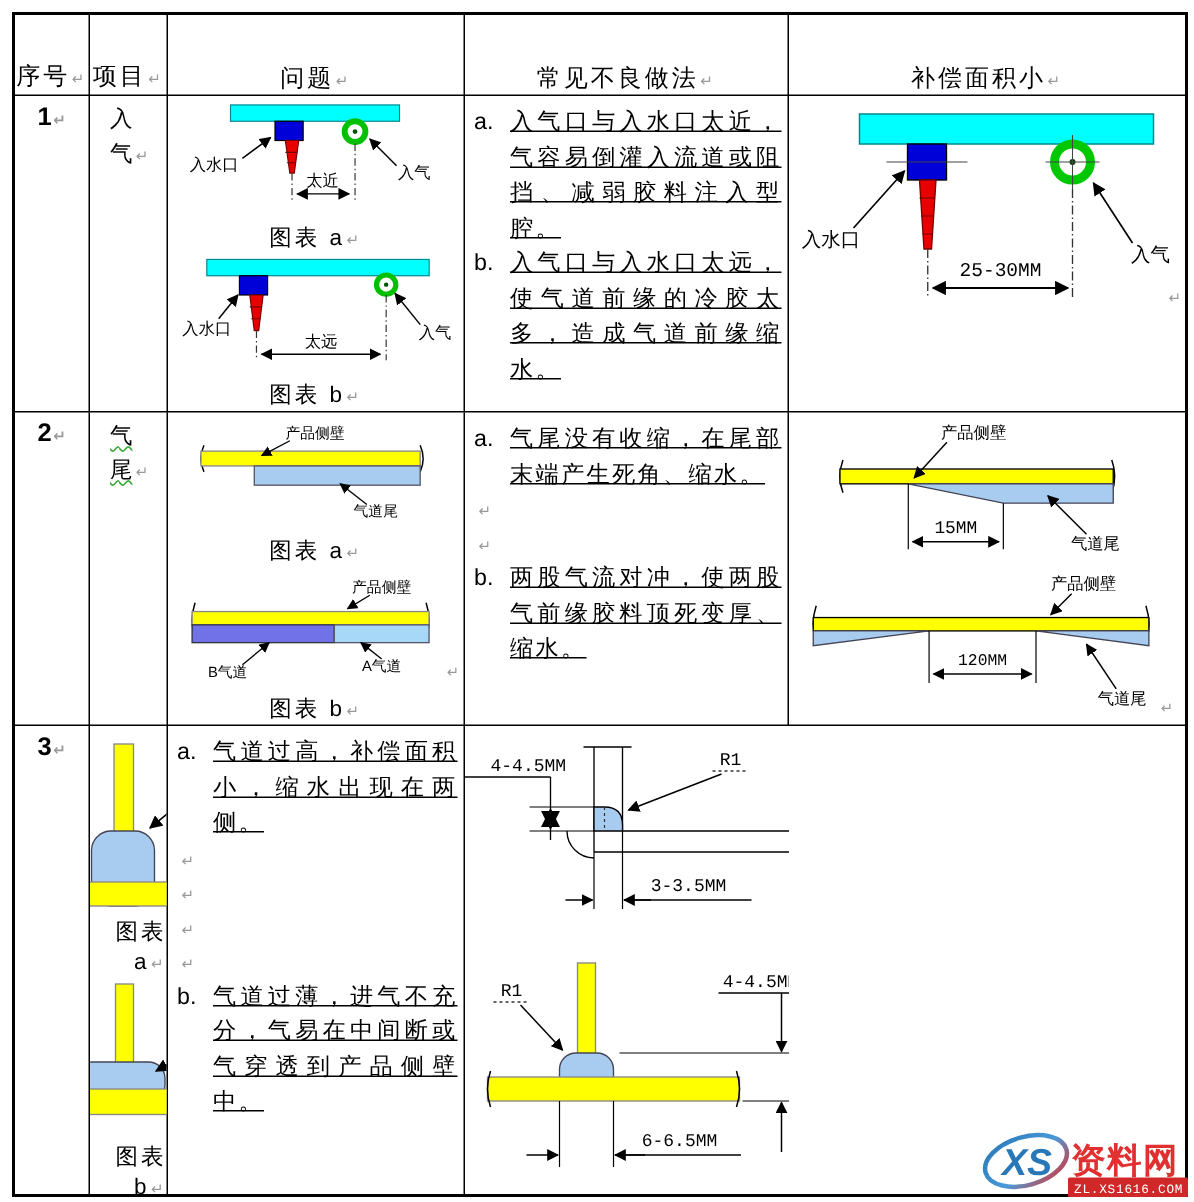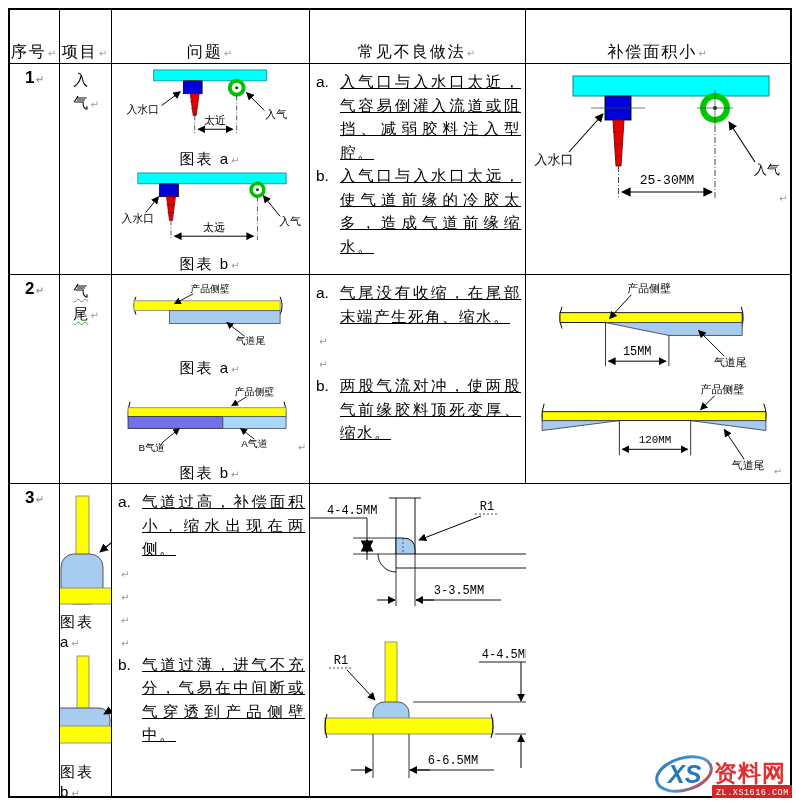--- a/index.html
+++ b/index.html
@@ -19,21 +19,21 @@
   .item{font-size:15px;text-align:center;padding-top:5px;line-height:1.5;}
   .item .chars{display:inline-block;width:1.15em;word-break:break-all;}
   .sq{text-decoration:underline wavy #33aa33 1px;text-underline-offset:2px;}
   .pm{color:#999;font-size:10px;margin-left:1px;}
   .prob{padding:6px 4px 0 6px;font-size:15.5px;line-height:1.52;letter-spacing:1.5px;}
   .pitem{display:flex;margin-bottom:0px;}
   .plabel{width:24px;flex:0 0 24px;font-family:"Liberation Sans",sans-serif;letter-spacing:0;}
   .ptext{flex:1;text-align:justify;text-decoration:underline;}
   .blankline{height:23px;padding-left:2px;}
   .diagcol{display:flex;flex-direction:column;align-items:center;padding-top:2px;}
-  .cap{font-size:15px;letter-spacing:2px;height:20px;line-height:20px;text-align:left;}
+  .cap{font-size:15px;letter-spacing:2px;height:20px;line-height:20px;text-align:right;}
   .correct{display:flex;flex-direction:column;align-items:center;justify-content:flex-start;padding-top:2px;}
   svg text{font-family:"Liberation Sans","DejaVu Sans",sans-serif;}
   svg .dimtxt{font-family:"Liberation Mono","DejaVu Sans Mono",monospace;}
   .wm{position:absolute;right:2px;bottom:2px;width:140px;height:52px;}
 </style>
 </head>
 <body>
 
 <svg width="0" height="0" style="position:absolute">
   <defs>

